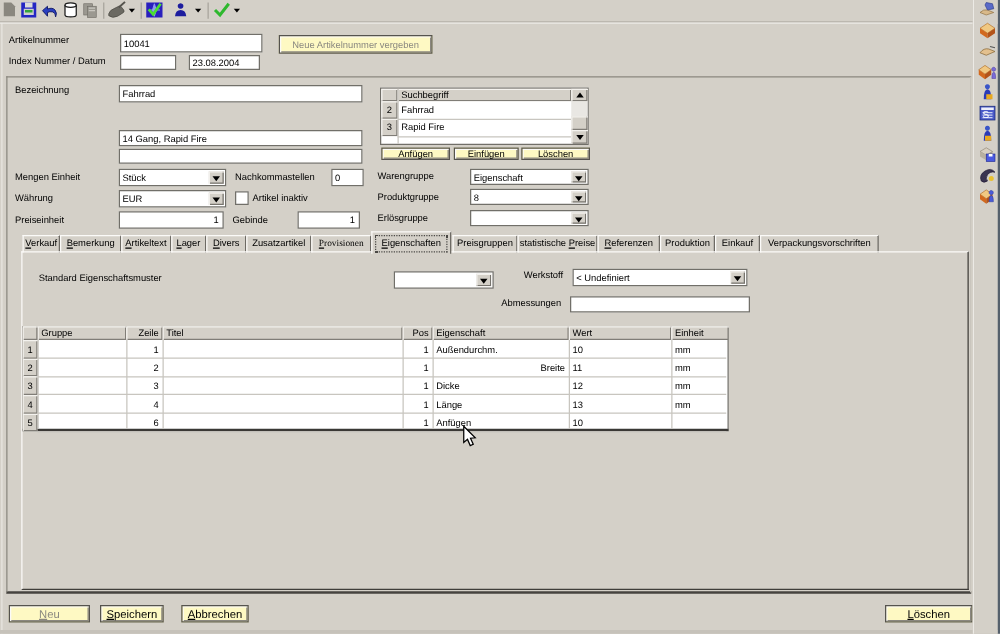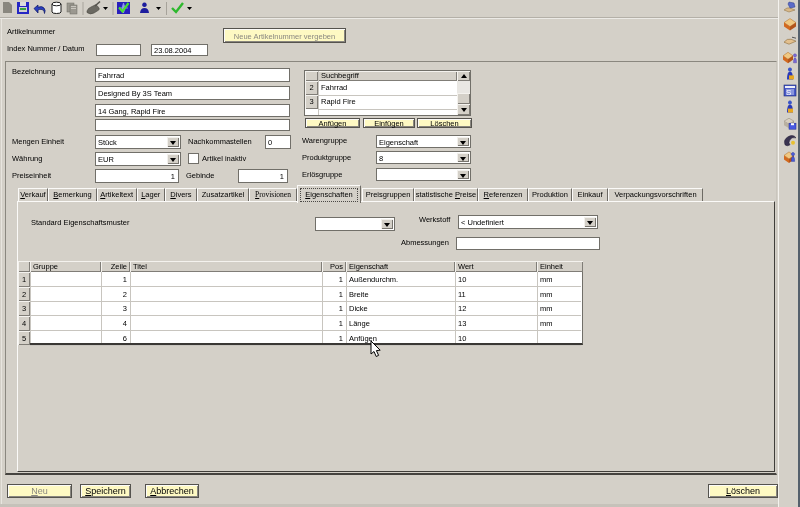--- a/index.html
+++ b/index.html
@@ -68,37 +68,37 @@
 
   <rect x="166" y="2" width="1" height="13" fill="#a7a39b"></rect>
 
   <path d="M172,8 l4,4 7,-9" stroke="#2eb82e" stroke-width="2.4" fill="none"></path>
   <path d="M187,7 l5,0 -2.5,3 z" fill="#000"></path>
 </svg>
 <div style="position:absolute;left:0;top:17px;width:798px;height:1px;background:#b4b0a8;"></div>
 <div style="position:absolute;left:0;top:18px;width:798px;height:1px;background:#eceae6;"></div>
 
 <div class="lbl" style="left:7px;top:28px;">Artikelnummer</div>
+<div class="in" style="left:96px;top:27px;width:114px;height:15px;">
+      <span>10041</span>
+    </div>
 <div class="btn" style="left:223px;top:28px;width:123px;height:15px;">
       <span class="dis">Neue Artikelnummer vergeben</span>
     </div>
 <div class="lbl" style="left:7px;top:45px;">Index Nummer / Datum</div>
 <div class="in" style="left:96px;top:44px;width:45px;height:12px;"></div>
 <div class="in" style="left:151px;top:44px;width:57px;height:12px;">
       <span>23.08.2004</span>
     </div>
 
 <div id="panel" style="position:absolute;left:5px;top:61px;width:772px;height:414px;border:1px solid #8a877f;border-bottom:2px solid #45433f;border-right-color:#c9c5bd;box-sizing:border-box;"></div>
 
 <div class="lbl" style="left:12px;top:68px;">Bezeichnung</div>
 <div class="in" style="left:95px;top:68px;width:195px;height:14px;">
       <span>Fahrrad</span>
-    </div>
-<div class="in" style="left:95px;top:86px;width:195px;height:14px;">
-      <span>Designed By 3S Team</span>
     </div>
 <div class="in" style="left:95px;top:104px;width:195px;height:13px;">
       <span>14 Gang, Rapid Fire</span>
     </div>
 <div class="in" style="left:95px;top:119px;width:195px;height:12px;"></div>
 
 <div class="lbl" style="left:12px;top:138px;">Mengen Einheit</div>
 <div class="cmb" style="left:95px;top:135px;width:86px;height:14px;">
       <span class="t">Stück</span>
       <span class="ab"></span>
@@ -257,21 +257,21 @@
       <div class="cell" style="left:349px;top:273px;width:103px;text-align:left;line-height:14.7px">Außendurchm.</div>
       <div class="cell" style="left:458px;top:273px;width:76px;text-align:left;line-height:14.7px">10</div>
       <div class="cell" style="left:540px;top:273px;width:40px;text-align:left;line-height:14.7px">mm</div>
       <div class="gl" style="left:30px;top:286px;width:551px;height:1px;background:#c8c5bf"></div>
       <div class="gh" style="left:18px;top:286.7px;width:12px;height:14.7px"></div>
       <div class="cell" style="left:18px;top:287.7px;width:12px;text-align:center;line-height:14.7px">2</div>
       <div class="cell" style="left:33px;top:287.7px;width:65px;text-align:left;line-height:14.7px"></div>
       <div class="cell" style="left:104px;top:287.7px;width:23px;text-align:right;line-height:14.7px">2</div>
       <div class="cell" style="left:133px;top:287.7px;width:186px;text-align:left;line-height:14.7px"></div>
       <div class="cell" style="left:325px;top:287.7px;width:18px;text-align:right;line-height:14.7px">1</div>
-      <div class="cell" style="left:349px;top:287.7px;width:103px;text-align:left;line-height:14.7px">Breite</div>
+      <div class="cell" style="left:349px;top:287.7px;width:103px;text-align:right;line-height:14.7px">Breite</div>
       <div class="cell" style="left:458px;top:287.7px;width:76px;text-align:left;line-height:14.7px">11</div>
       <div class="cell" style="left:540px;top:287.7px;width:40px;text-align:left;line-height:14.7px">mm</div>
       <div class="gl" style="left:30px;top:300.7px;width:551px;height:1px;background:#c8c5bf"></div>
       <div class="gh" style="left:18px;top:301.4px;width:12px;height:14.7px"></div>
       <div class="cell" style="left:18px;top:302.4px;width:12px;text-align:center;line-height:14.7px">3</div>
       <div class="cell" style="left:33px;top:302.4px;width:65px;text-align:left;line-height:14.7px"></div>
       <div class="cell" style="left:104px;top:302.4px;width:23px;text-align:right;line-height:14.7px">3</div>
       <div class="cell" style="left:133px;top:302.4px;width:186px;text-align:left;line-height:14.7px"></div>
       <div class="cell" style="left:325px;top:302.4px;width:18px;text-align:right;line-height:14.7px">1</div>
       <div class="cell" style="left:349px;top:302.4px;width:103px;text-align:left;line-height:14.7px">Dicke</div>

